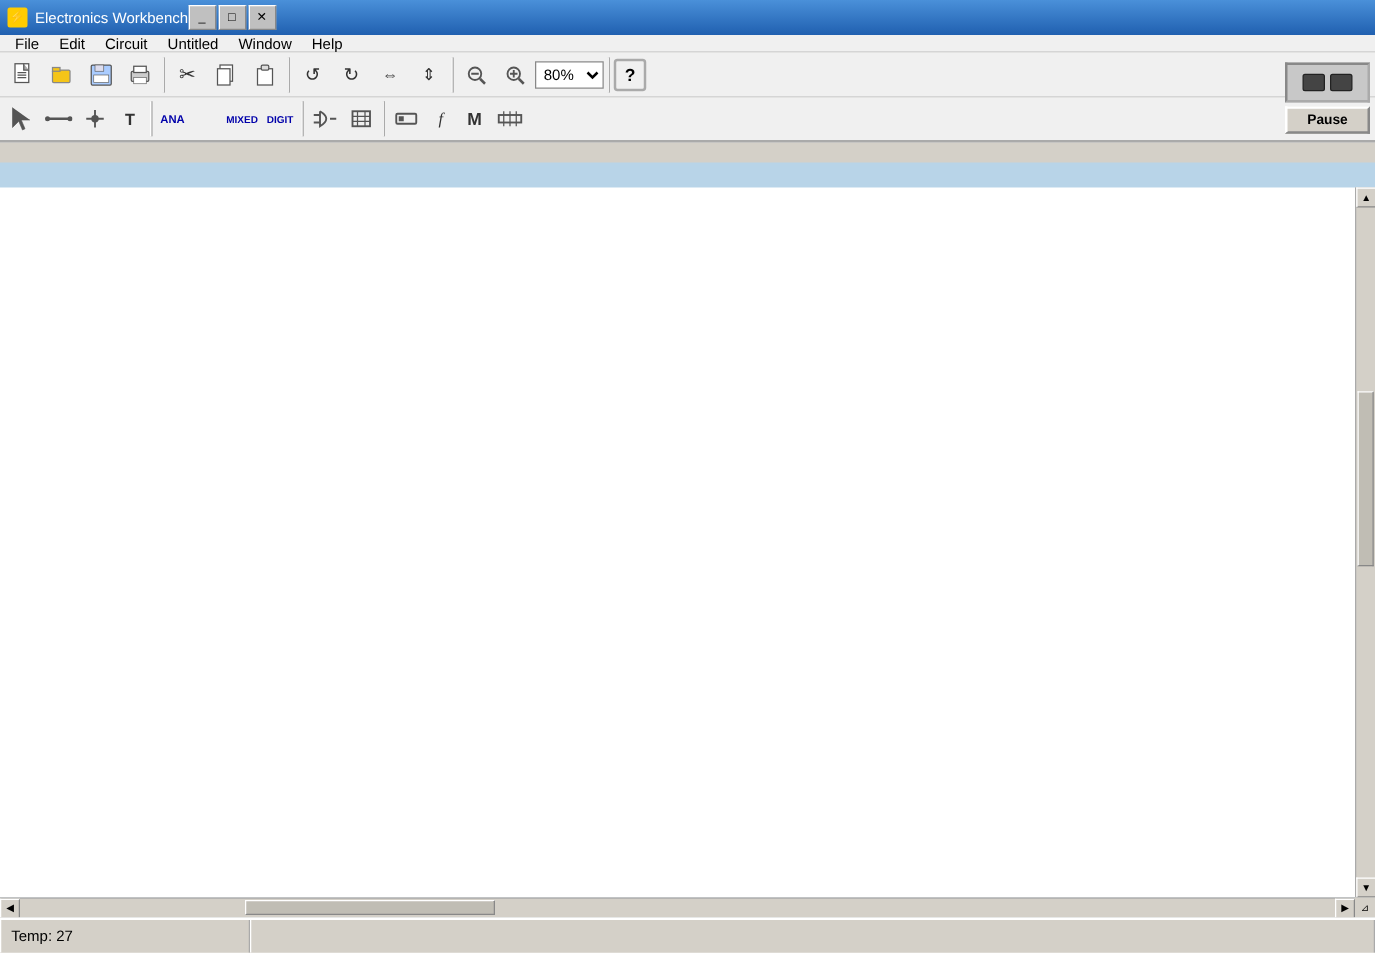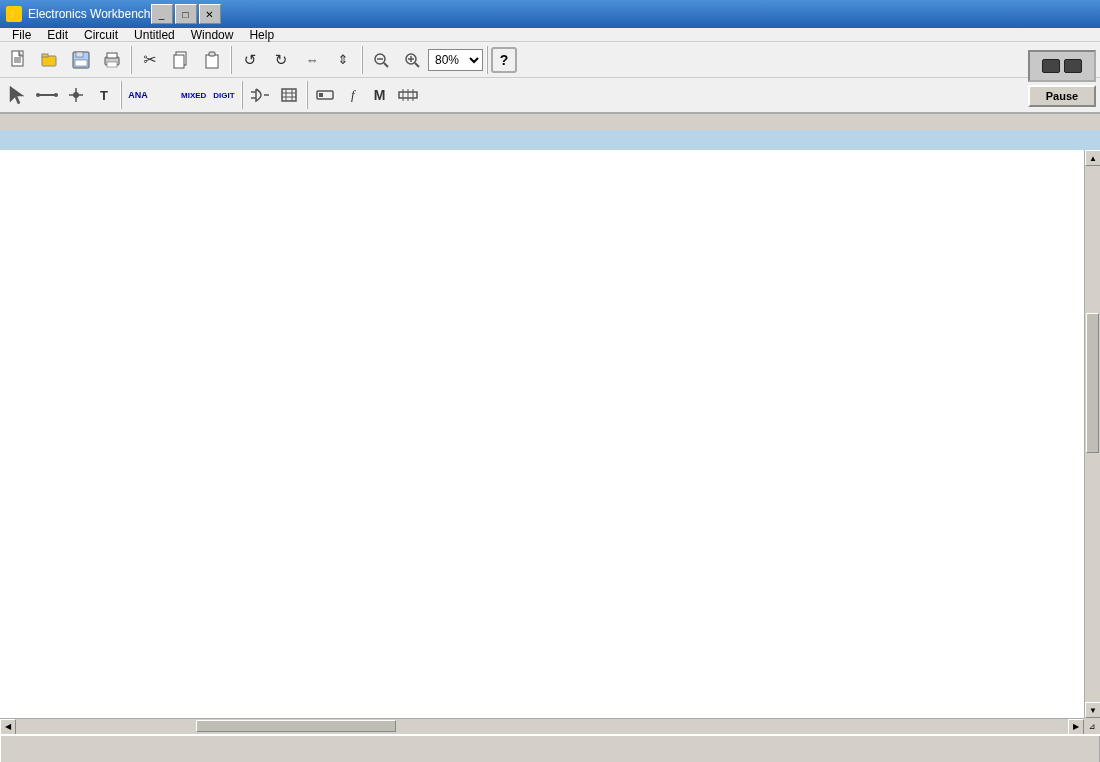--- a/index.html
+++ b/index.html
@@ -563,14 +563,17 @@
     <div id="hscroll-track">
       <div id="hscroll-thumb"></div>
     </div>
     <div id="hscroll-right">▶</div>
   </div>
 
   <div id="corner-box">⊿</div>
 </div>
 
 <div id="status-bar">
+  <div class="status-panel" style="width:200px;">
+    <span>Temp:  27</span>
+  </div>
   <div class="status-panel" style="flex:1;"></div>
 </div>
 
 </body></html>

